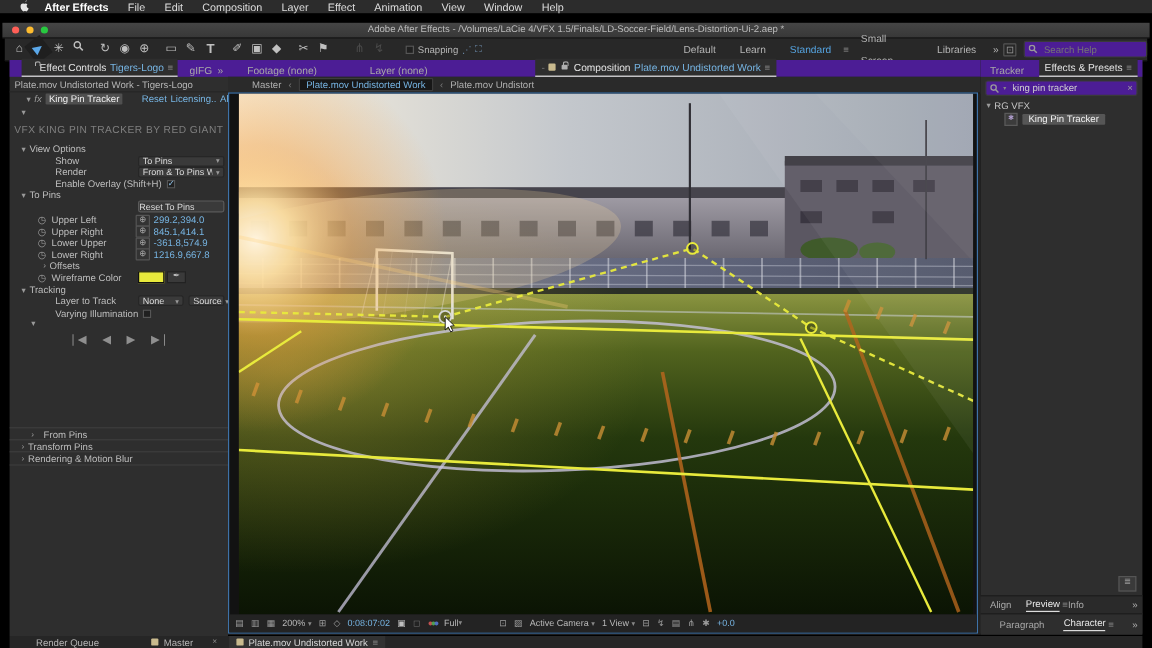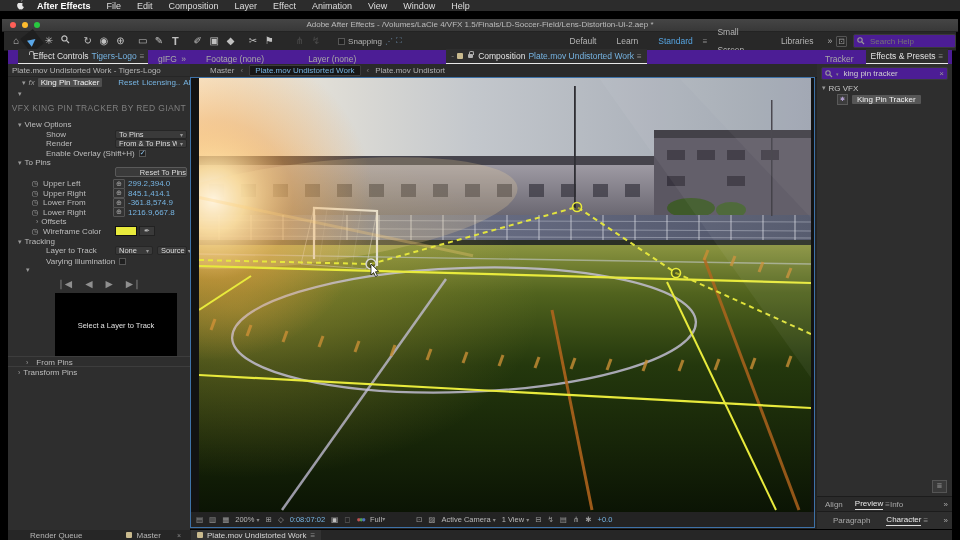--- a/index.html
+++ b/index.html
@@ -174,38 +174,38 @@
     <span>Enable Overlay (Shift+H)</span>
     <span class="cb on"></span>
   </div>
 
   <div class="row" style="top:108px;padding-left:10px;gap:3px">
     <span style="font-size:7px;color:#9a9a9a">▾</span>
     <span>To Pins</span>
   </div>
   <div class="row" style="top:117px">
     <span style="position:absolute;left:107px;width:72px;height:10px;background:#3a3a3a;border:1px solid #5a5a5a;border-radius:2px;
-                 text-align:right;line-height:10px;color:#ddd;font-size:7.5px;box-sizing:border-box">Reset To Pins</span>
+                 text-align:left;line-height:10px;color:#ddd;font-size:7.5px;box-sizing:border-box">Reset To Pins</span>
   </div>
 
   <div class="row" style="top:129px;padding-left:22px;gap:3px">
     <span class="sw">◷</span>
     <span>Upper Left</span>
     <span class="tgt" style="position:absolute;left:105px">⊕</span>
     <span class="blue" style="position:absolute;left:120px">299.2,394.0</span>
   </div>
   <div class="row" style="top:138.5px;padding-left:22px;gap:3px">
     <span class="sw">◷</span>
     <span>Upper Right</span>
     <span class="tgt" style="position:absolute;left:105px">⊕</span>
     <span class="blue" style="position:absolute;left:120px">845.1,414.1</span>
   </div>
   <div class="row" style="top:148px;padding-left:22px;gap:3px">
     <span class="sw">◷</span>
-    <span>Lower From</span>
+    <span>Lower Upper</span>
     <span class="tgt" style="position:absolute;left:105px">⊕</span>
     <span class="blue" style="position:absolute;left:120px">-361.8,574.9</span>
   </div>
   <div class="row" style="top:157.5px;padding-left:22px;gap:3px">
     <span class="sw">◷</span>
     <span>Lower Right</span>
     <span class="tgt" style="position:absolute;left:105px">⊕</span>
     <span class="blue" style="position:absolute;left:120px">1216.9,667.8</span>
   </div>
 
@@ -243,31 +243,32 @@
     <span style="font-size:7px;color:#9a9a9a">▾</span>
   </div>
 
   <div class="row" style="top:226px;height:14px;justify-content:center;gap:13px;color:#8f8f8f;font-size:9.5px">
     <span>❘◀</span>
     <span>◀</span>
     <span>▶</span>
     <span>▶❘</span>
   </div>
 
-  <div class="abs" style="left:47px;top:243px;width:122px;height:64px;background:#000;display:flex;align-items:center;justify-content:center">
-    <span style="font-size:7.5px;color:#e0e0e0">Select a Layer to Track</span>
-  </div>
 
   <div class="row grp" style="top:306px;height:10px;padding-left:18px;gap:8px">
     <span style="font-size:7px;color:#9a9a9a">›</span>
     <span>From Pins</span>
   </div>
   <div class="row grp" style="top:316px;height:10px;padding-left:10px;gap:3px">
     <span style="font-size:7px;color:#9a9a9a">›</span>
     <span>Transform Pins</span>
+  </div>
+  <div class="row grp" style="top:326px;height:10px;padding-left:10px;gap:3px;border-bottom:1px solid #3d3d3d">
+    <span style="font-size:7px;color:#9a9a9a">›</span>
+    <span>Rendering &amp; Motion Blur</span>
   </div>
 </div>
 
 <div class="abs" style="left:190px;top:50px;width:627px;height:479px;background:#232323">
   <div class="tabbar">
     <span style="margin-left:16px">Footage (none)</span>
     <span style="margin-left:44px">Layer (none)</span>
     <div class="tab-active" style="margin-left:90px">
       <span style="color:#777">-</span>
       <span class="tan"></span>

